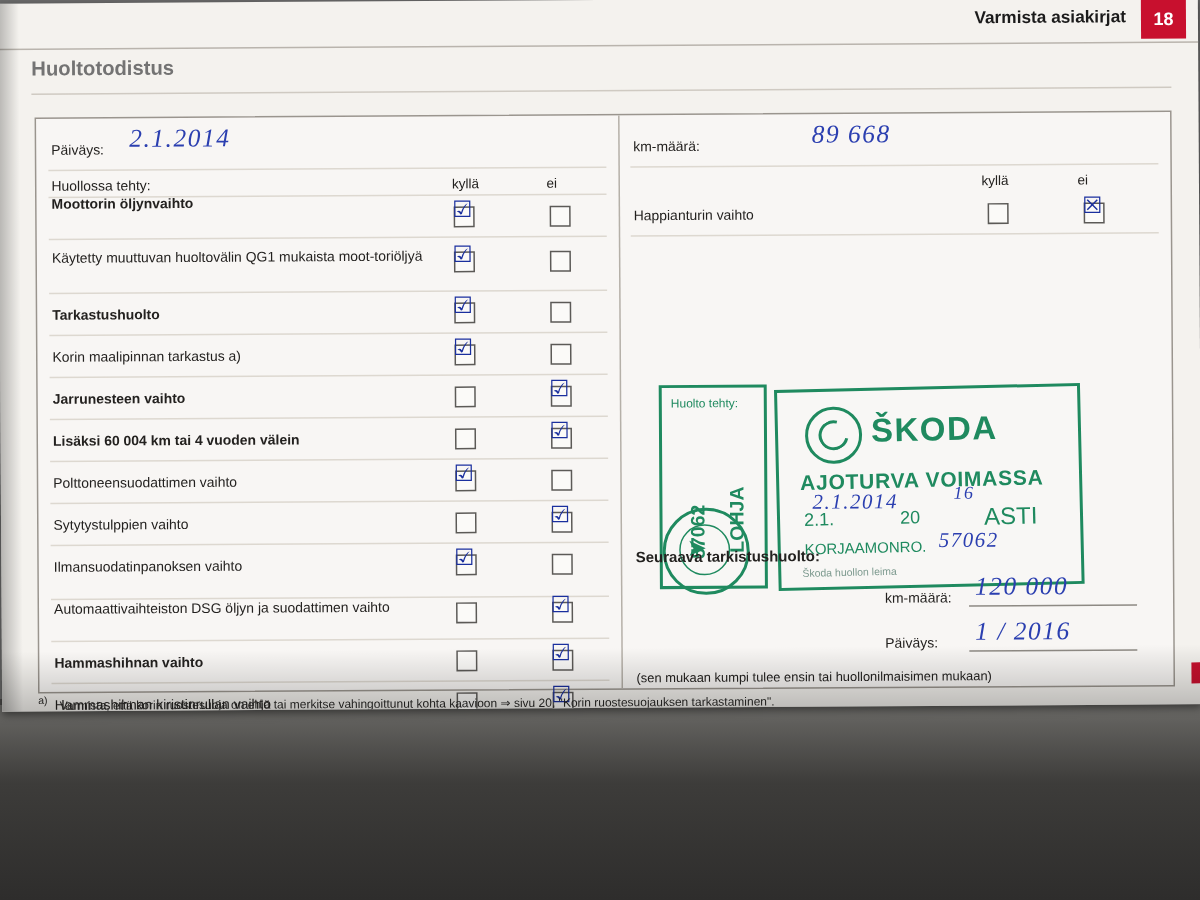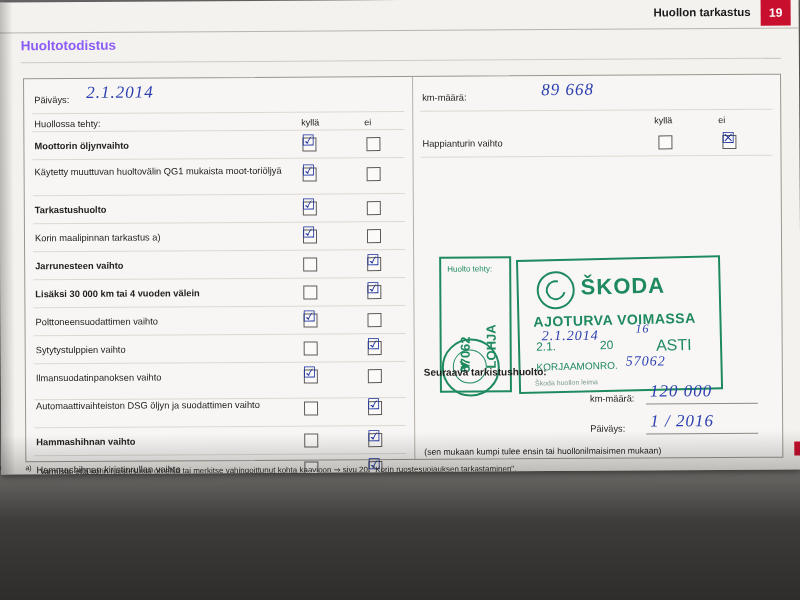--- a/index.html
+++ b/index.html
@@ -83,21 +83,21 @@
     display: flex;
     align-items: center;
     justify-content: center;
   }
   .doc-title {
     position: absolute;
     left: 22px;
     top: 36px;
     font-size: 13.5px;
     font-weight: bold;
-    color: #8b5cf6;
+    color: #737373;
   }
   .title-rule {
     position: absolute;
     left: 22px;
     top: 60px;
     width: 760px;
     height: 1px;
     background: #cfcac2;
   }
 
@@ -273,22 +273,22 @@
 <body>
 
 <div class="photo">
 
   <div class="dark-bottom"></div>
   <div class="dark-bottom-2"></div>
 
   <div class="page">
 
     <div class="hdr">
-      <div class="hdr-title">Huollon tarkastus</div>
-      <div class="hdr-page">19</div>
+      <div class="hdr-title">Varmista asiakirjat</div>
+      <div class="hdr-page">18</div>
     </div>
 
     <div class="doc-title">Huoltotodistus</div>
     <div class="title-rule"></div>
 
     <div class="frame">
       <div class="vdiv"></div>
 
       <div class="row-line" style="left:8px; top:34px; width:372px;"></div>
       <div class="row-line" style="left:8px; top:52px; width:372px;"></div>
@@ -312,21 +312,21 @@
 
       <div class="lbl" style="left:398px; top:16px;">km-määrä:</div>
       <div class="hand" style="left:470px; top:4px;margin-left:47px;">89 668</div>
 
       <div class="lbl" style="left:10px; top:40px;">Huollossa tehty:</div>
       <div class="col-head" style="left:277px; top:40px;">kyllä</div>
       <div class="col-head" style="left:340px; top:40px;">ei</div>
       <div class="col-head" style="left:630px; top:40px;">kyllä</div>
       <div class="col-head" style="left:694px; top:40px;">ei</div>
 
-      <div class="lbl b" style="left:10px; top:62px;">Moottorin öljynvaihto</div>
+      <div class="lbl b" style="left:10px; top:52px;">Moottorin öljynvaihto</div>
       <div class="cb" style="left:278px; top:60px;">
           <span class="mark">☑</span>
         </div>
       <div class="cb" style="left:342px; top:60px;"></div>
 
       <div class="lbl" style="left:10px; top:88px; width:250px;">Käytetty muuttuvan huoltovälin QG1 mukaista moot-toriöljyä</div>
       <div class="cb" style="left:278px; top:90px;">
           <span class="mark">☑</span>
         </div>
       <div class="cb" style="left:342px; top:90px;"></div>
@@ -342,21 +342,21 @@
           <span class="mark">☑</span>
         </div>
       <div class="cb" style="left:342px; top:152px;"></div>
 
       <div class="lbl b" style="left:10px; top:182px;">Jarrunesteen vaihto</div>
       <div class="cb" style="left:278px; top:180px;"></div>
       <div class="cb" style="left:342px; top:180px;">
           <span class="mark">☑</span>
         </div>
 
-      <div class="lbl b" style="left:10px; top:210px;">Lisäksi 30 000 km tai 4 vuoden välein</div>
+      <div class="lbl b" style="left:10px; top:210px;">Lisäksi 60 004 km tai 4 vuoden välein</div>
       <div class="cb" style="left:278px; top:208px;"></div>
       <div class="cb" style="left:342px; top:208px;">
           <span class="mark">☑</span>
         </div>
 
       <div class="lbl" style="left:10px; top:238px;">Polttoneensuodattimen vaihto</div>
       <div class="cb" style="left:278px; top:236px;">
           <span class="mark">☑</span>
         </div>
       <div class="cb" style="left:342px; top:236px;"></div>

